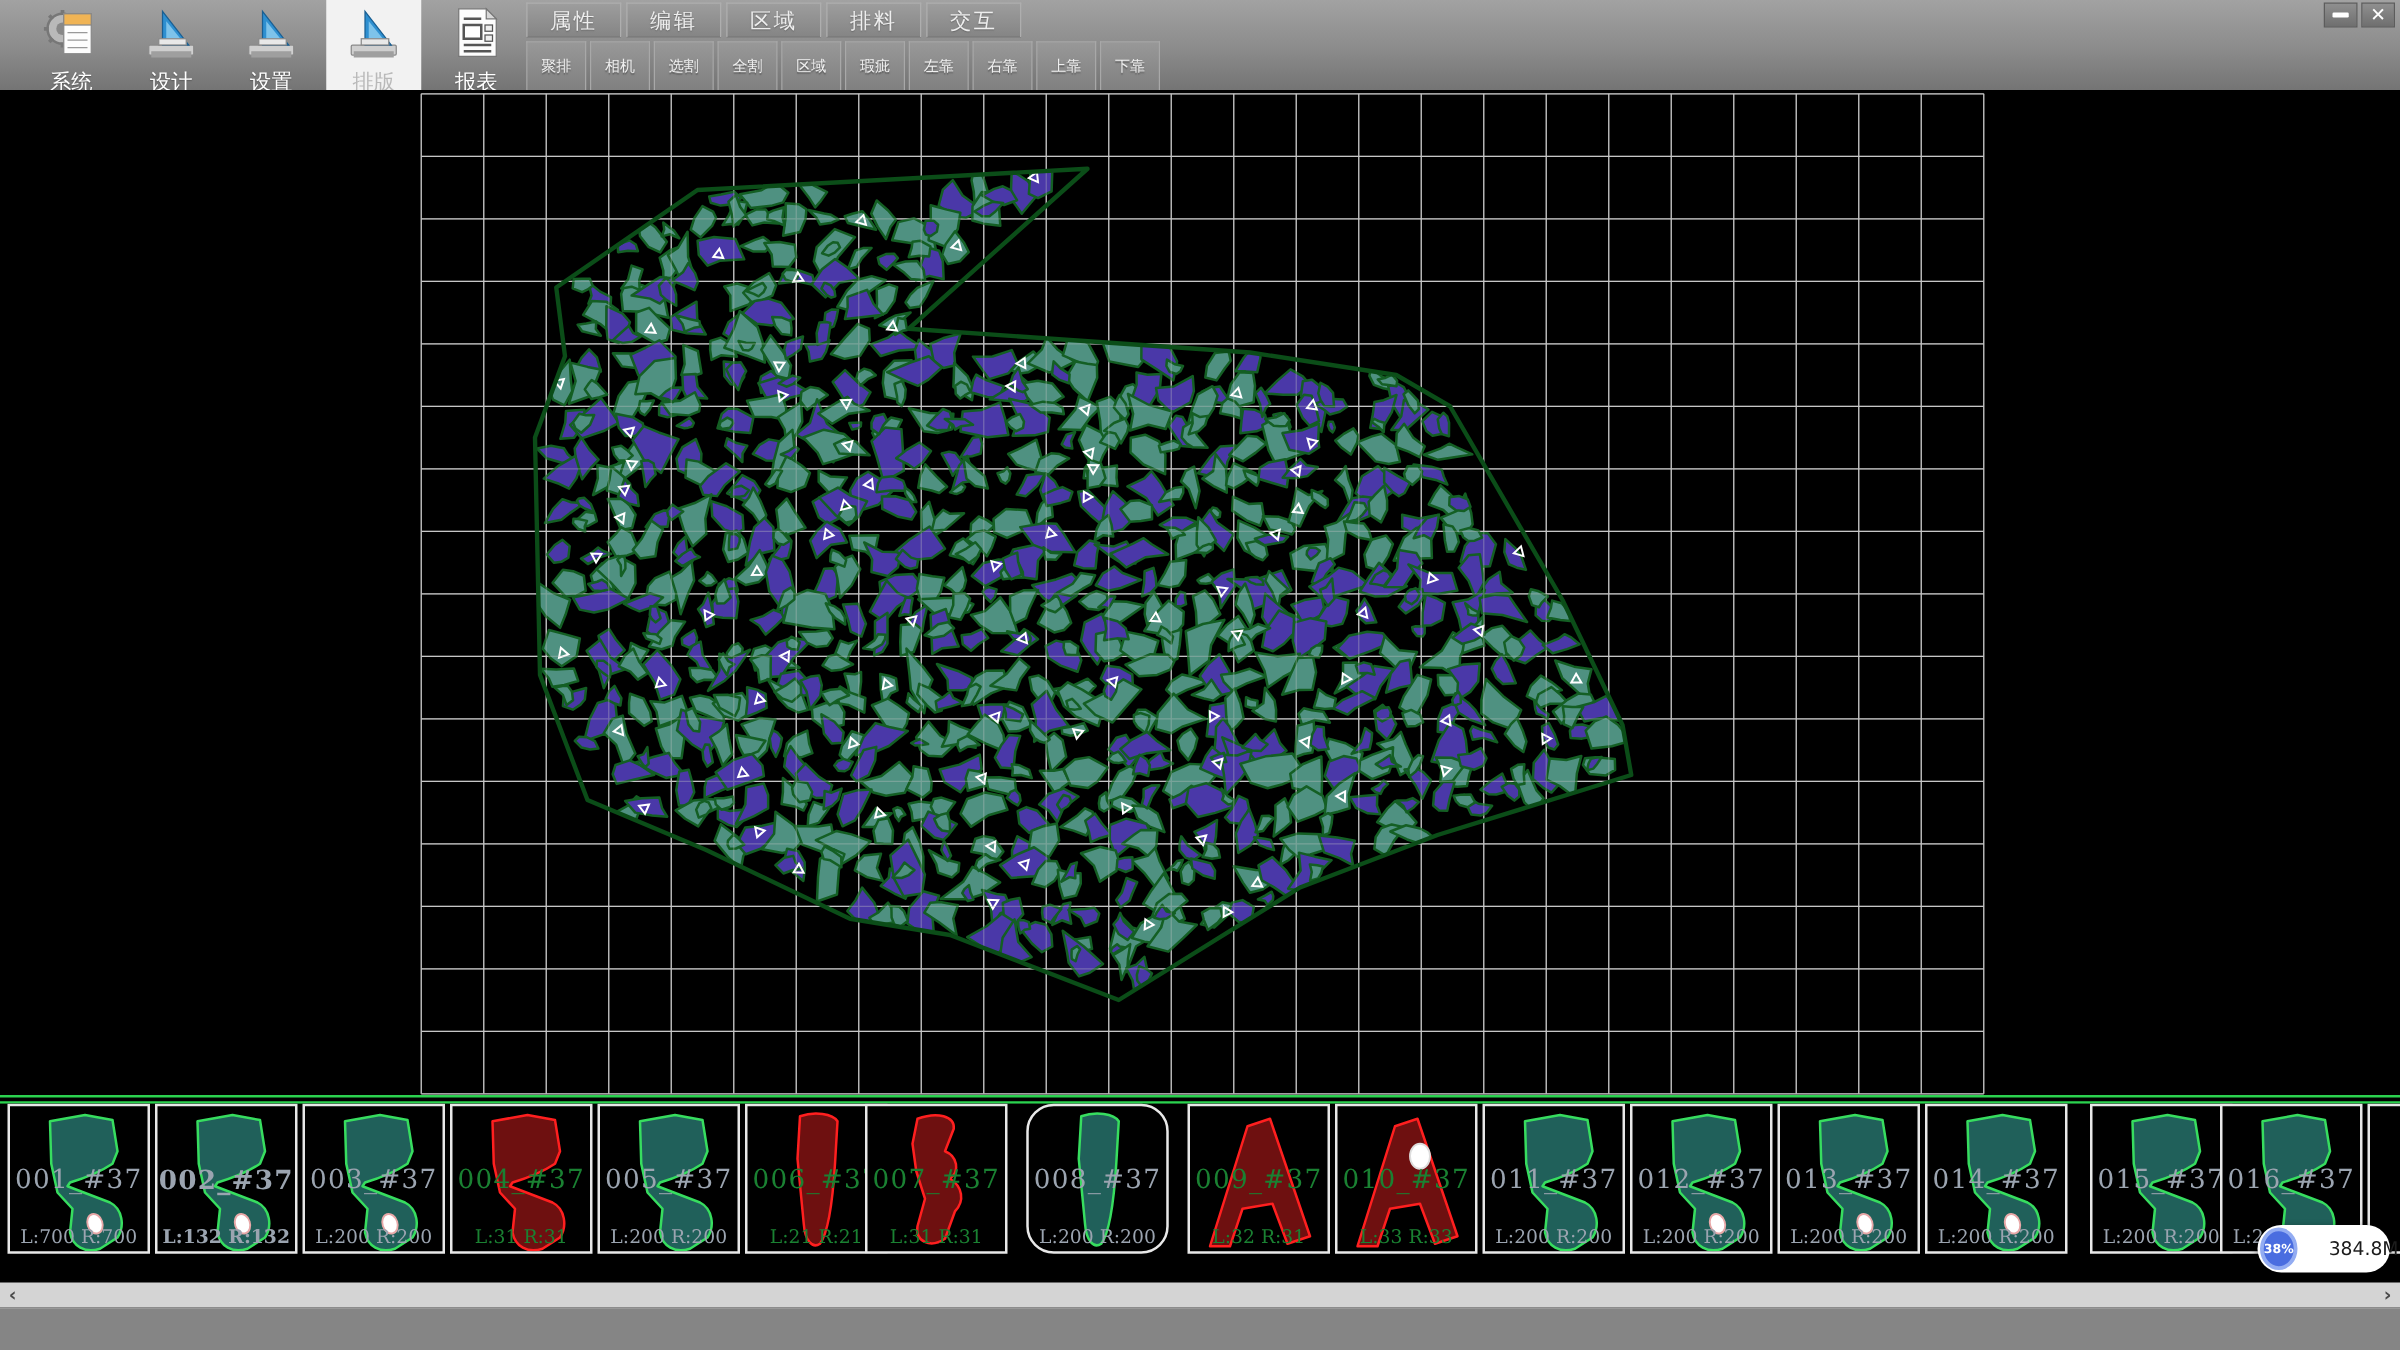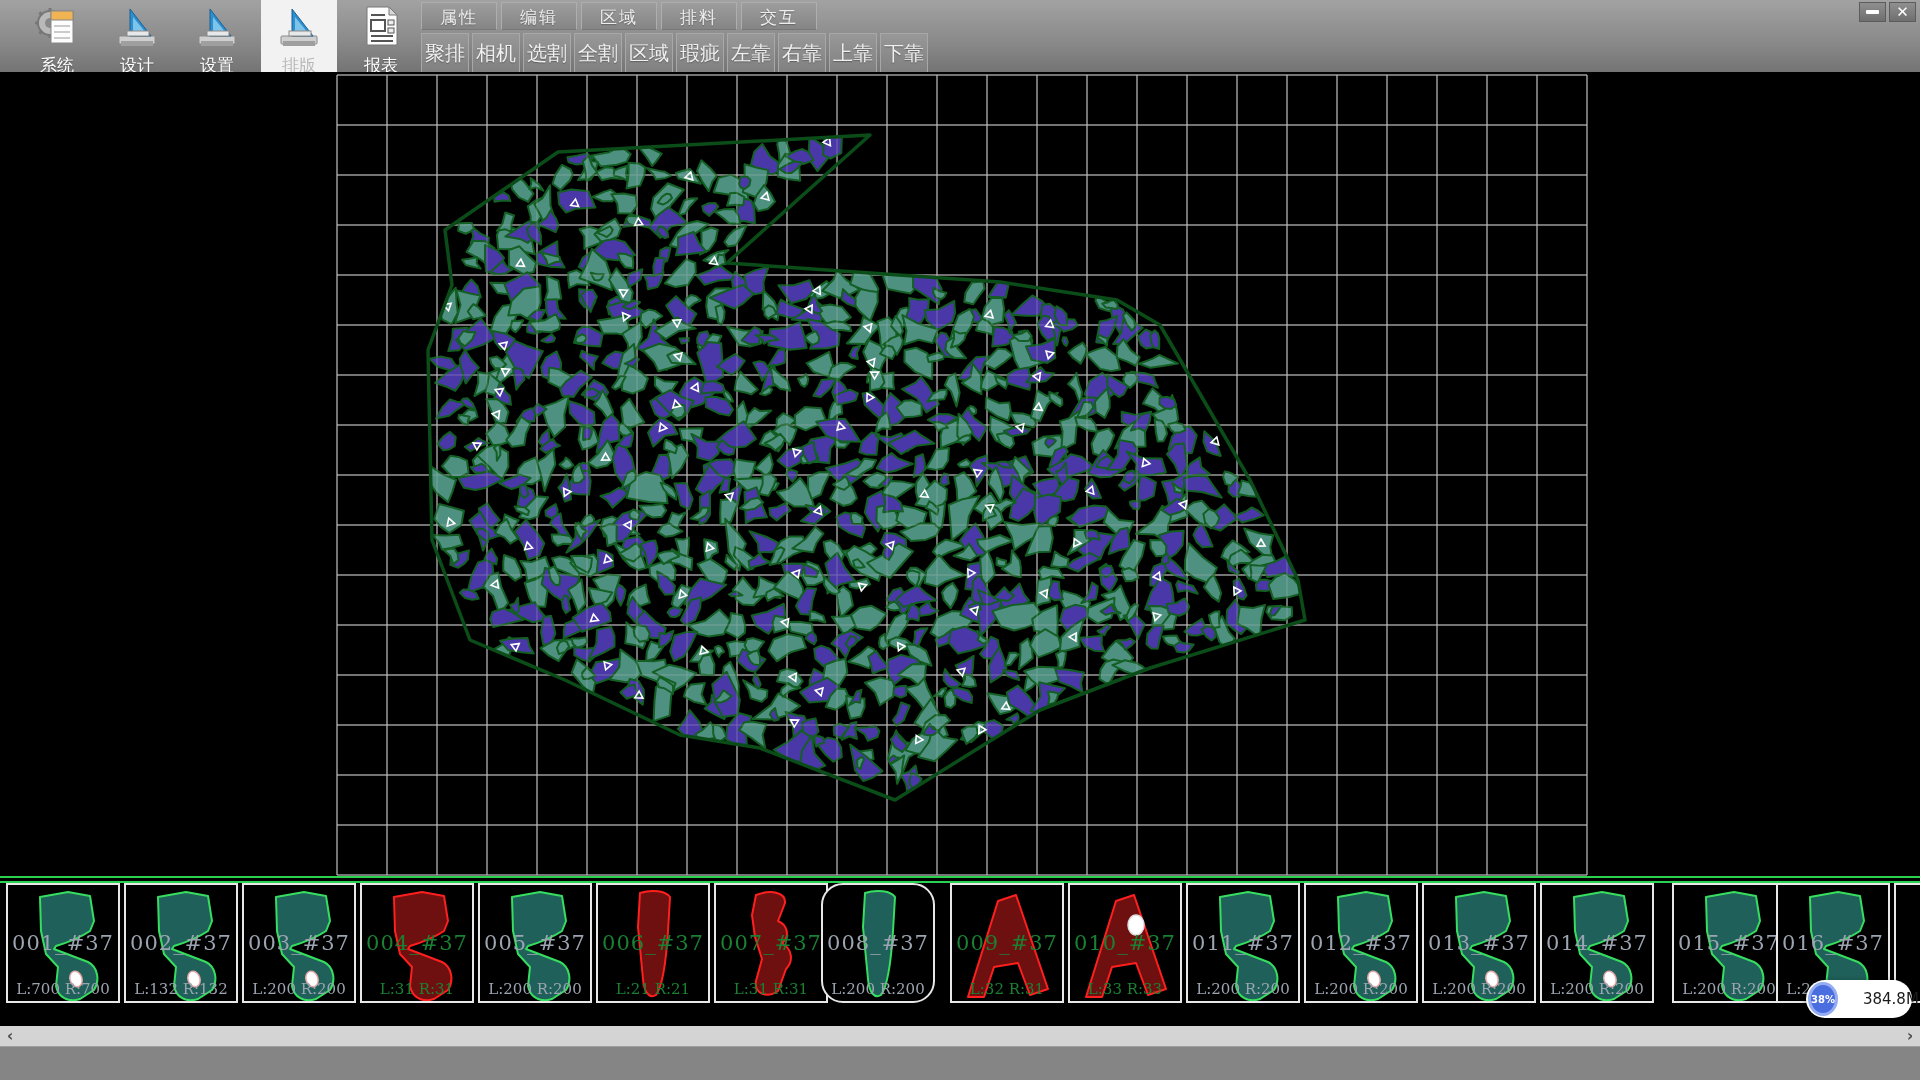--- a/index.html
+++ b/index.html
@@ -19,21 +19,21 @@
   .bigicon{width:44px;height:46px;}
 
   .menurow{position:absolute;left:421px;top:2px;height:28px;display:flex;}
   .menubtn{width:76px;margin-right:4px;height:28px;line-height:28px;text-align:center;
            color:#eee;font-size:17px;letter-spacing:2px;
            background:linear-gradient(#9d9d9d,#858585);
            border:1px solid #aeaeae;border-bottom-color:#777;box-sizing:border-box;
            font-family:"DejaVu Serif","Liberation Serif",serif;text-shadow:0 1px 1px #666;}
   .toolrow{position:absolute;left:421px;top:33px;height:38px;display:flex;}
   .toolbtn{width:48px;margin-right:3px;height:46px;line-height:38px;text-align:center;
-           color:#f0f0f0;font-size:20px;
+           color:#f0f0f0;font-size:12px;
            background:linear-gradient(#989898,#7c7c7c);
            border:1px solid #a8a8a8;border-bottom-color:#6d6d6d;box-sizing:border-box;
            font-family:"DejaVu Serif","Liberation Serif",serif;text-shadow:0 1px 1px #5e5e5e;}
 
   .winbtns{position:absolute;right:4px;top:2px;display:flex;}
   .winbtn{width:27px;height:20px;margin-left:3px;display:flex;align-items:center;justify-content:center;
           background:linear-gradient(#8f8f8f,#6f6f6f);border:1px solid #5c5c5c;box-sizing:border-box;}
   .minbar{width:13px;height:4px;background:#fff;border-radius:1px;}
   .xglyph{color:#fff;font-size:15px;font-weight:bold;line-height:1;}
 
@@ -1115,21 +1115,21 @@
 
 <div class="strip" id="strip">
     <div class="cell" style="left: 6px;">
       <svg width="100" height="116" viewBox="0 0 100 116">
         <path d="M26 10 L54 5 L76 9 L80 34 L76 44 C64 52 52 56 42 59 L40 62 L74 75 C84 80 86 94 80 103 L66 112 C54 116 44 110 42 99 L44 80 L32 67 L27 44 Z" fill="#20605a" stroke="#37dd5f" stroke-width="2" stroke-linejoin="round"></path>
         <ellipse cx="62" cy="92" rx="6" ry="8" transform="rotate(-18 62 92)" fill="#fff" stroke="#e8a8a8" stroke-width="1.5"></ellipse>
       </svg>
       <div class="numlabel c-gray">001_#37</div>
       <div class="lrlabel c-gray">L:700 R:700</div>
     </div>
-    <div class="cell" style="left: 124px;">
+    <div class="cell" style="left: 124px; font-weight: bold;">
       <svg width="100" height="116" viewBox="0 0 100 116">
         <path d="M26 10 L54 5 L76 9 L80 34 L76 44 C64 52 52 56 42 59 L40 62 L74 75 C84 80 86 94 80 103 L66 112 C54 116 44 110 42 99 L44 80 L32 67 L27 44 Z" fill="#20605a" stroke="#37dd5f" stroke-width="2" stroke-linejoin="round"></path>
         <ellipse cx="62" cy="92" rx="6" ry="8" transform="rotate(-18 62 92)" fill="#fff" stroke="#e8a8a8" stroke-width="1.5"></ellipse>
       </svg>
       <div class="numlabel c-gray">002_#37</div>
       <div class="lrlabel c-gray">L:132 R:132</div>
     </div>
     <div class="cell" style="left: 242px;">
       <svg width="100" height="116" viewBox="0 0 100 116">
         <path d="M26 10 L54 5 L76 9 L80 34 L76 44 C64 52 52 56 42 59 L40 62 L74 75 C84 80 86 94 80 103 L66 112 C54 116 44 110 42 99 L44 80 L32 67 L27 44 Z" fill="#20605a" stroke="#37dd5f" stroke-width="2" stroke-linejoin="round"></path>
@@ -1152,21 +1152,21 @@
       <div class="numlabel c-gray">005_#37</div>
       <div class="lrlabel c-gray">L:200 R:200</div>
     </div>
     <div class="cell" style="left: 596px;">
       <svg width="100" height="116" viewBox="0 0 100 116">
         <path d="M36 6 C48 2 62 4 66 10 L64 44 C62 76 58 100 52 108 C46 112 40 106 39 92 L34 40 Z" fill="#6e1010" stroke="#ff1f1f" stroke-width="2" stroke-linejoin="round"></path>
       </svg>
       <div class="numlabel c-green">006_#37</div>
       <div class="lrlabel c-green">L:21 R:21</div>
     </div>
-    <div class="cell" style="left: 714px; padding-left: 42px;">
+    <div class="cell" style="left: 692px; padding-left: 42px;">
       <svg width="100" height="116" viewBox="0 0 100 116">
         <path d="M34 8 C50 2 64 6 63 16 L56 34 C66 38 68 50 60 56 C70 62 72 74 64 82 L56 104 C44 112 32 106 34 94 L40 72 L33 50 L30 28 Z" fill="#6e1010" stroke="#ff1f1f" stroke-width="2" stroke-linejoin="round"></path>
       </svg>
       <div class="numlabel c-green">007_#37</div>
       <div class="lrlabel c-green">L:31 R:31</div>
     </div>
     <div class="cell" style="left: 821px; border-radius: 22px;">
       <svg width="100" height="116" viewBox="0 0 100 116">
         <path d="M36 6 C48 2 62 4 66 10 L64 44 C62 76 58 100 52 108 C46 112 40 106 39 92 L34 40 Z" fill="#20605a" stroke="#37dd5f" stroke-width="2" stroke-linejoin="round"></path>
       </svg>

